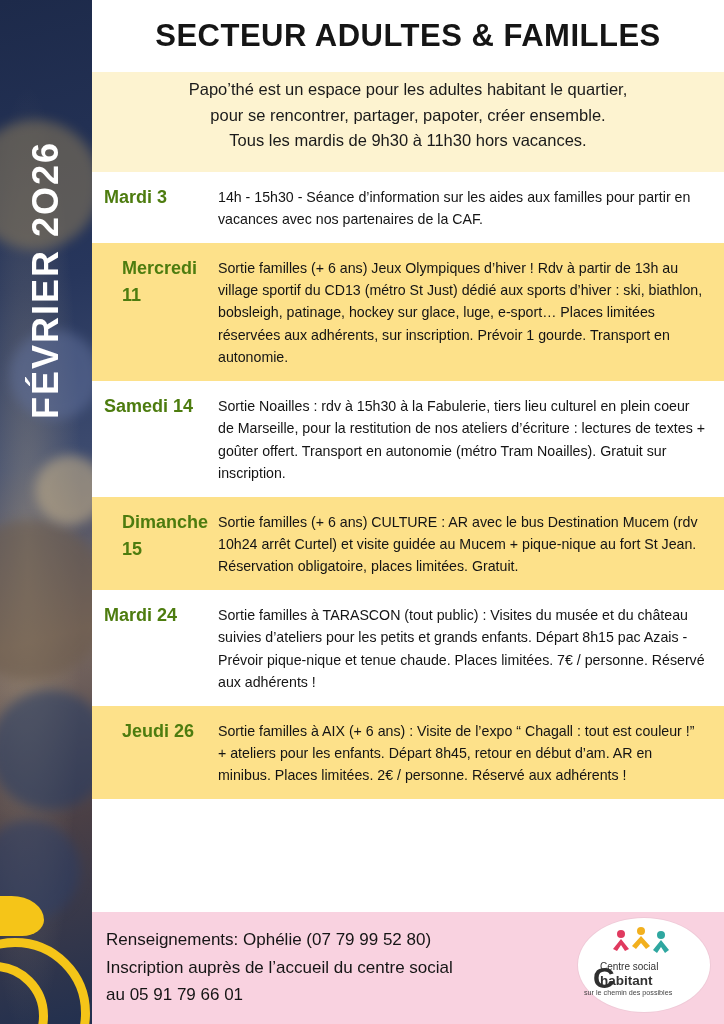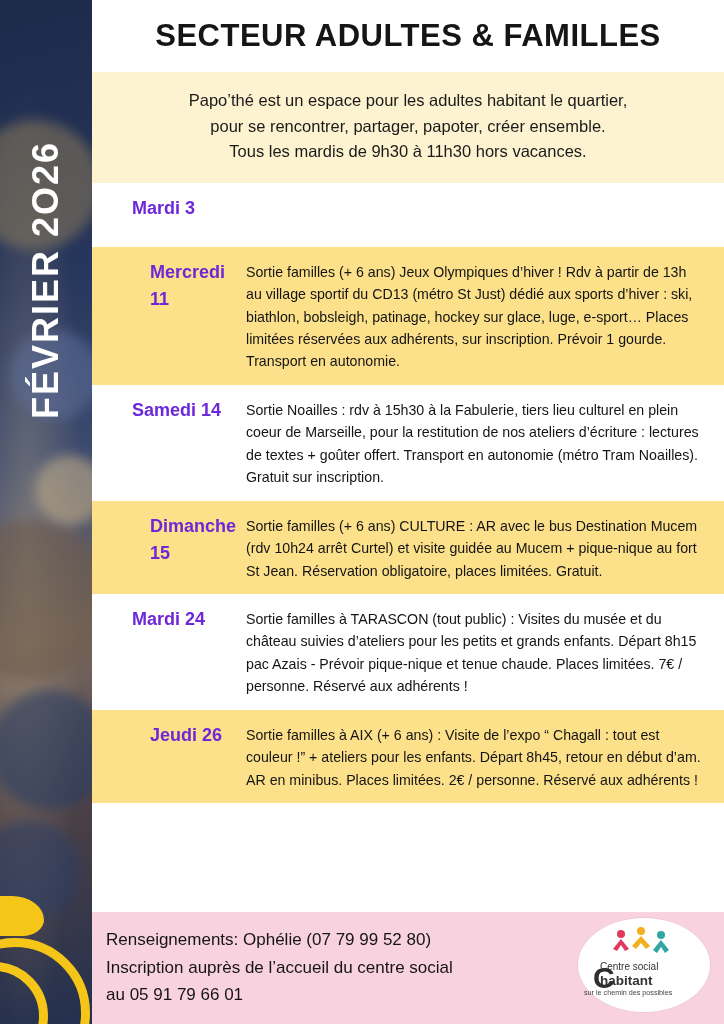--- a/index.html
+++ b/index.html
@@ -106,21 +106,21 @@
   .header-title h1 {
     font-size: 31px;
     font-weight: bold;
     letter-spacing: .5px;
     color: #151515;
     text-align: right;
   }
 
   .intro {
     background: #fdf3d0;
-    padding: 16px 20px 18px 20px;
+    padding: 5px 20px 18px 20px;
     text-align: center;
   }
   .intro p {
     font-size: 16.5px;
     line-height: 1.55;
     color: #1a1a1a;
   }
 
   .rows { flex: 1 0 auto; }
 
@@ -132,24 +132,23 @@
   }
   .row.white { background: #ffffff; }
   .row.yellow { background: #fde18a; }
 
   .row .day {
     width: 126px;
     flex: 0 0 126px;
     padding-left: 12px;
     font-size: 18px;
     font-weight: bold;
-    color: #6d28d9;
+    color: #4d7c0f;
     line-height: 1.5;
     text-align: left;
-    margin-left: 28px;
   }
   .row .day.indent { padding-left: 30px; }
   .row .desc {
     flex: 1;
     font-size: 14.2px;
     line-height: 1.58;
     color: #141414;
     padding-top: 2px;
   }
 
@@ -226,20 +225,21 @@
     <div class="intro">
       <p>Papo’thé est un espace pour les adultes habitant le quartier,</p>
       <p>pour se rencontrer, partager, papoter, créer ensemble.</p>
       <p>Tous les mardis de 9h30 à 11h30 hors vacances.</p>
     </div>
 
     <div class="rows">
 
       <div class="row white">
         <div class="day">Mardi 3</div>
+        <div class="desc">14h - 15h30 - Séance d’information sur les aides aux familles pour partir en vacances avec nos partenaires de la CAF.</div>
       </div>
 
       <div class="row yellow">
         <div class="day indent">Mercredi 11</div>
         <div class="desc">Sortie familles (+ 6 ans) Jeux Olympiques d’hiver ! Rdv à partir de 13h au village sportif du CD13 (métro St Just) dédié aux sports d’hiver : ski, biathlon, bobsleigh, patinage, hockey sur glace, luge, e-sport… Places limitées réservées aux adhérents, sur inscription. Prévoir 1 gourde. Transport en autonomie.</div>
       </div>
 
       <div class="row white">
         <div class="day">Samedi 14</div>
         <div class="desc">Sortie Noailles : rdv à 15h30 à la Fabulerie, tiers lieu culturel en plein coeur de Marseille, pour la restitution de nos ateliers d’écriture : lectures de textes + goûter offert. Transport en autonomie (métro Tram Noailles). Gratuit sur inscription.</div>

